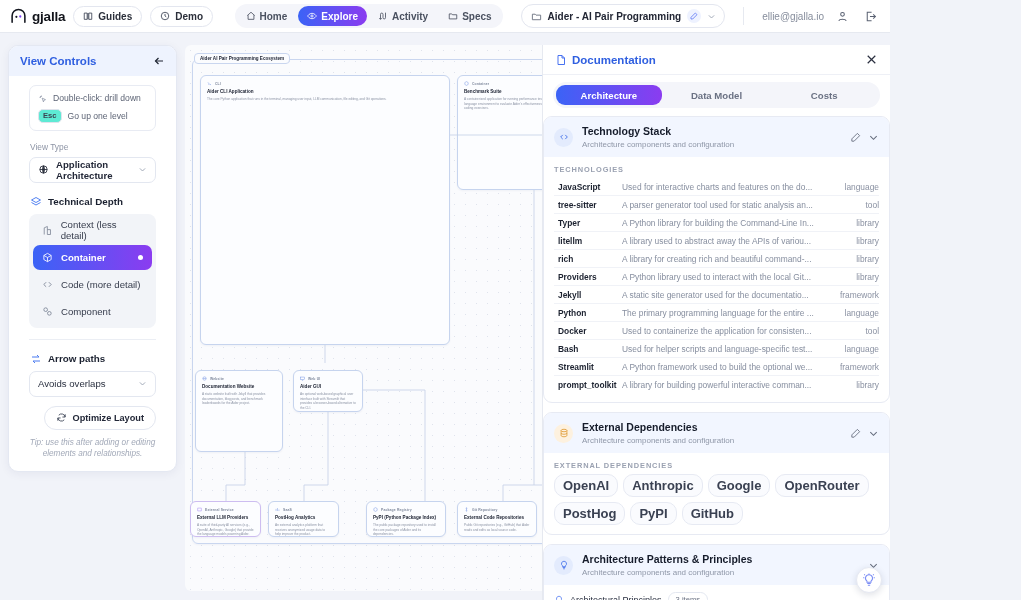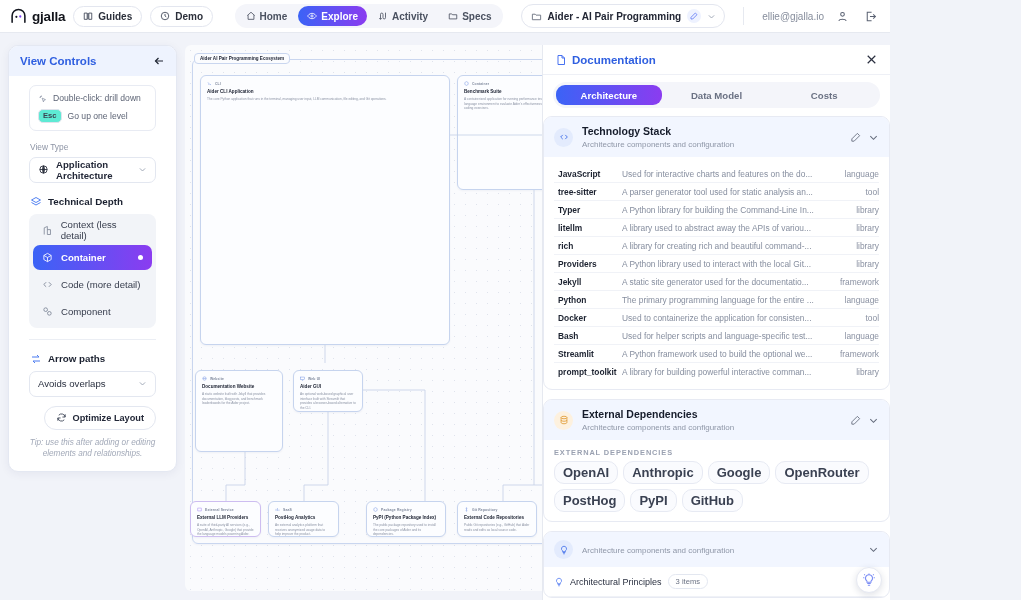--- a/index.html
+++ b/index.html
@@ -620,20 +620,21 @@
           <div class="card-act">
             <svg viewBox="0 0 24 24" fill="none" stroke="currentColor" stroke-width="1.9">
                 <path d="M16 3l5 5L9 20H4v-5z"></path>
               </svg>
             <svg viewBox="0 0 24 24" fill="none" stroke="currentColor" stroke-width="2.2">
                 <path d="M5 9l7 7 7-7"></path>
               </svg>
           </div>
         </div>
         <div class="card-body">
+          <div class="section-label">TECHNOLOGIES</div>
           <table class="techtable">
             <tbody>
                 <tr>
                   <td class="t-name">JavaScript</td>
                   <td class="t-desc">Used for interactive charts and features on the do...</td>
                   <td class="t-type">language</td>
                 </tr>
             <tr>
                   <td class="t-name">tree-sitter</td>
                   <td class="t-desc">A parser generator tool used for static analysis an...</td>
@@ -732,20 +733,21 @@
 
       <div class="card">
         <div class="card-head">
           <span class="card-ico">
             <svg viewBox="0 0 24 24" fill="none" stroke="currentColor" stroke-width="2">
                 <path d="M9 18h6M10 21h4"></path>
                 <path d="M12 3a6 6 0 0 0-3.5 10.9V16h7v-2.1A6 6 0 0 0 12 3z"></path>
               </svg>
           </span>
           <div class="card-txt">
+            <div class="card-title">Architecture Patterns &amp; Principles</div>
             <div class="card-sub">Architecture components and configuration</div>
           </div>
           <div class="card-act">
             <svg viewBox="0 0 24 24" fill="none" stroke="currentColor" stroke-width="2.2">
                 <path d="M5 9l7 7 7-7"></path>
               </svg>
           </div>
         </div>
         <div class="princ-row">
           <svg viewBox="0 0 24 24" fill="none" stroke="currentColor" stroke-width="2">

